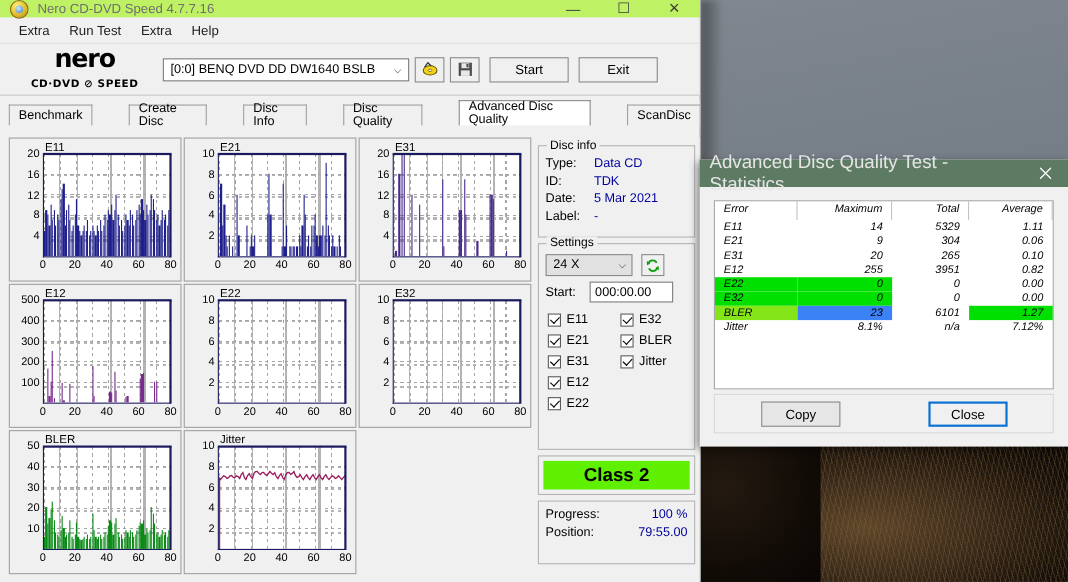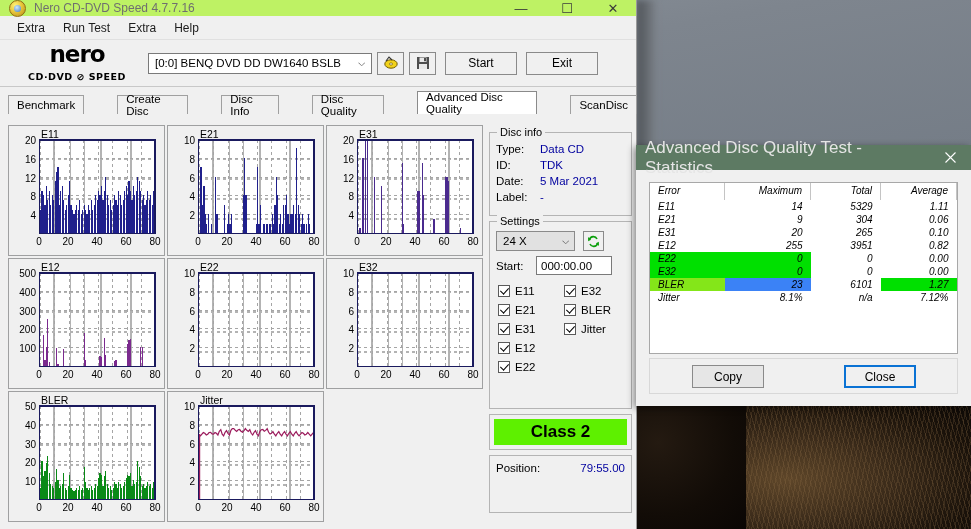--- a/index.html
+++ b/index.html
@@ -734,20 +734,24 @@
           </div>
         </div>
       </div>
 
       <div class="group" style="position:absolute;left:0;top:289px;width:143px;height:36px;">
         <div id="classbox">Class 2</div>
       </div>
 
       <div class="group" style="position:absolute;left:0;top:330px;width:143px;height:58px;padding-top:4px;">
         <div class="statrow">
+          <span class="k">Progress:</span>
+          <span class="v">100 %</span>
+        </div>
+        <div class="statrow">
           <span class="k">Position:</span>
           <span class="v">79:55.00</span>
         </div>
       </div>
 
     </div>
   </div>
 </div>
 
 <div id="dialog">

